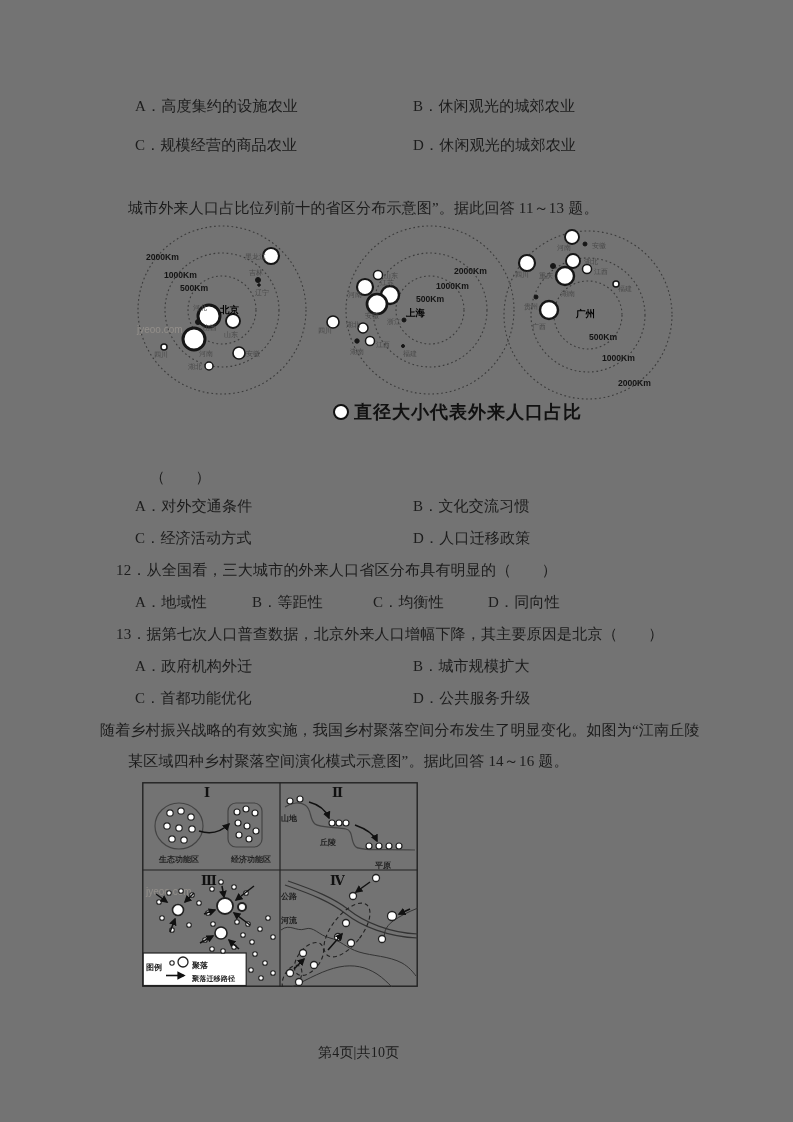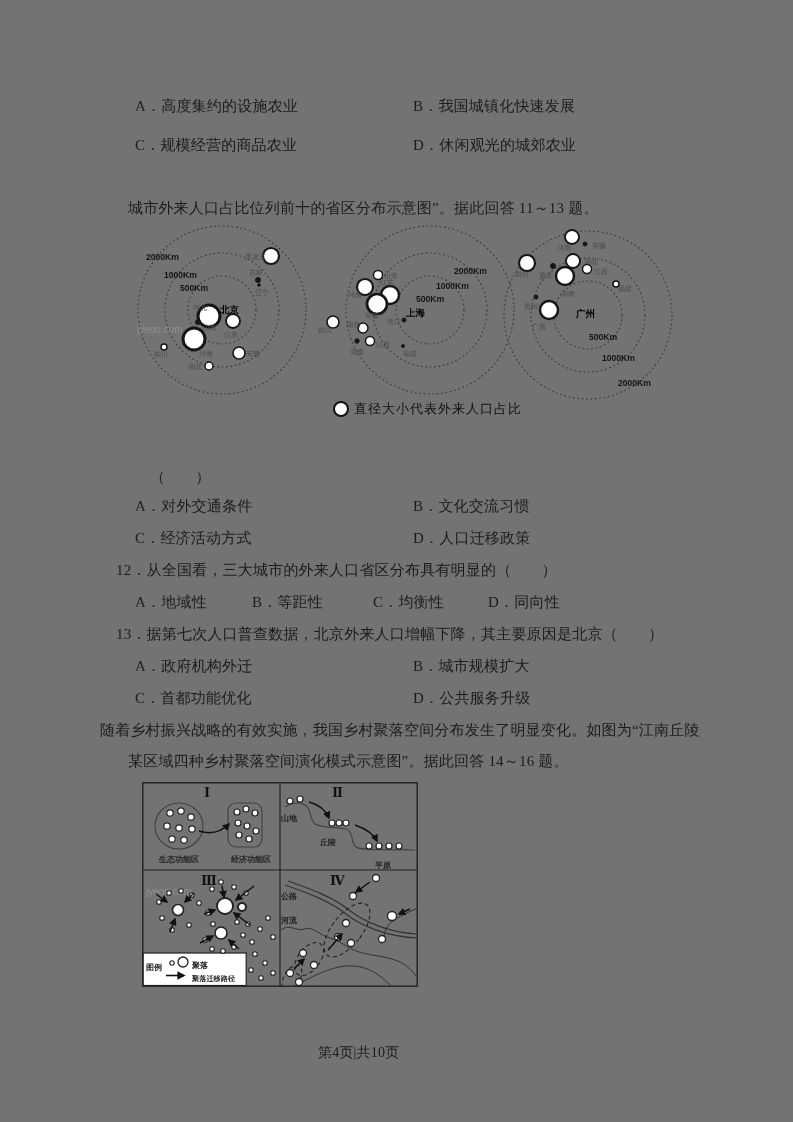--- a/index.html
+++ b/index.html
@@ -3,32 +3,32 @@
 <meta charset="utf-8">
 <style>
   html,body{margin:0;padding:0;background:#e8e8e8;}
   .page{position:relative;width:793px;height:1122px;background:#737373;overflow:hidden;
         font-family:"Liberation Serif","DejaVu Serif",serif;color:#1c1c1c;}
   .line{position:absolute;white-space:nowrap;font-size:15px;letter-spacing:.2px;}
   .footer{font-size:14px;text-align:center;}
   svg{position:absolute;overflow:hidden;}
   .fig1-legend{position:absolute;left:333px;top:400px;display:flex;align-items:center;gap:5px;}
   .legend-circle{display:inline-block;width:12px;height:12px;border:2.6px solid #111;border-radius:50%;background:#fff;}
-  .legend-text{font-family:"Liberation Sans","DejaVu Sans",sans-serif;font-weight:normal;font-size:13px;color:#111;letter-spacing:1px;}
+  .legend-text{font-family:"Liberation Sans","DejaVu Sans",sans-serif;font-weight:bold;font-size:18px;color:#111;letter-spacing:1px;}
   .f2lab{font-family:"Liberation Sans","DejaVu Sans",sans-serif;font-weight:bold;font-size:8px;fill:#222;}
   .f2num{font-family:"Liberation Serif","DejaVu Serif",serif;font-weight:bold;font-size:13px;fill:#111;}
   .wm{font-family:"Liberation Sans","DejaVu Sans",sans-serif;font-size:10px;fill:#b9b0a6;opacity:.45;}
 </style>
 </head>
 <body>
 
 <div class="page">
 
   <div class="line" style="left:135px;top:97px">A．高度集约的设施农业</div>
-  <div class="line" style="left:413px;top:97px">B．我国城镇化快速发展</div>
+  <div class="line" style="left:413px;top:97px">B．休闲观光的城郊农业</div>
   <div class="line" style="left:135px;top:136px">C．规模经营的商品农业</div>
   <div class="line" style="left:413px;top:136px">D．休闲观光的城郊农业</div>
 
   <div class="line" style="left:128px;top:199px">城市外来人口占比位列前十的省区分布示意图”。据此回答 11～13 题。</div>
 
   <svg style="left:120px;top:220px" width="580" height="180" viewBox="0 0 580 180">
     <text x="17" y="113" class="wm">jyeoo.com</text>
   <g>
         <circle cx="102" cy="90" r="34" fill="none" stroke="#3b3b3b" stroke-width="1.1" stroke-dasharray="1.7 2.7"></circle>
         <text x="60" y="71" font-size="8.6" font-weight="bold" fill="#141414" font-family="&quot;Liberation Sans&quot;,&quot;DejaVu Sans&quot;,sans-serif">500Km</text>

